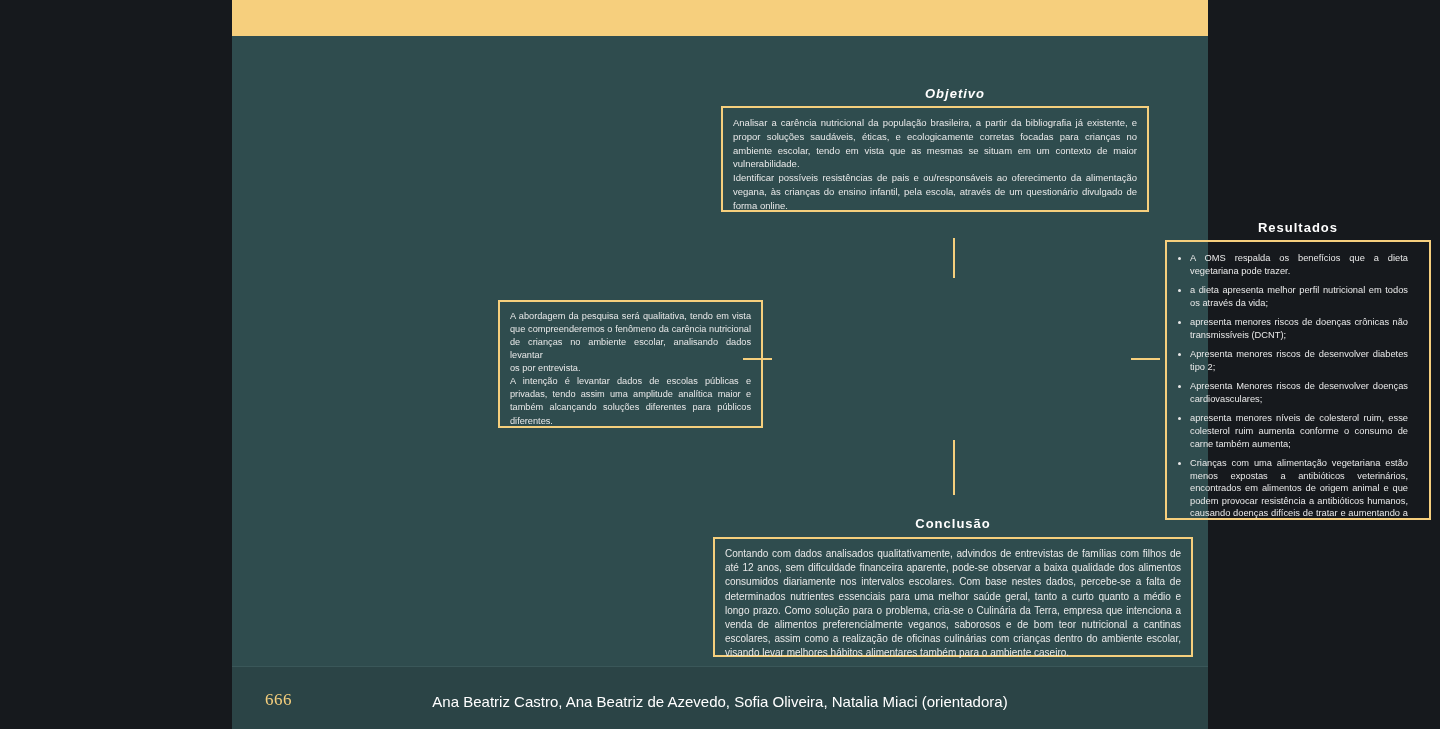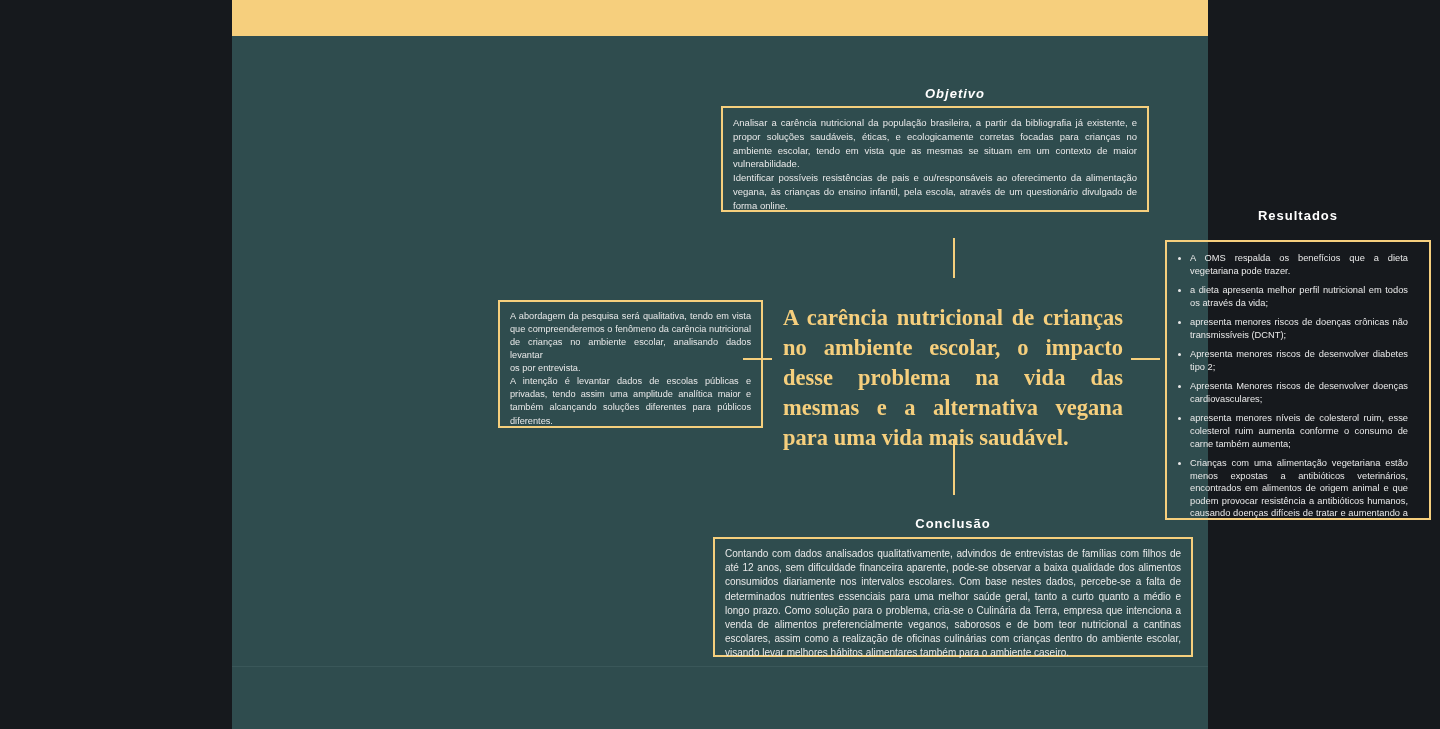--- a/index.html
+++ b/index.html
@@ -94,21 +94,21 @@
   }
   .box p {
     margin: 0;
   }
 
   #objetivo-title { left: 489px; top: 86px; width: 468px; font-style: italic; }
   #objetivo-box {
     left: 489px; top: 106px; width: 428px; height: 106px;
   }
 
-  #resultados-title { left: 933px; top: 208px; width: 266px; }
+  #resultados-title { left: 933px; top: 220px; width: 266px; }
   #resultados-box {
     left: 933px; top: 240px; width: 266px; height: 280px;
     padding: 10px 21px 8px 10px;
     overflow: hidden;
   }
   #resultados-box ul {
     margin: 0;
     padding-left: 13px;
     list-style: disc;
   }
@@ -179,29 +179,32 @@
         <li>Apresenta Menores riscos de desenvolver doenças cardiovasculares;</li>
         <li>apresenta menores níveis de colesterol ruim, esse colesterol ruim aumenta conforme o consumo de carne também aumenta;</li>
         <li>Crianças com uma alimentação vegetariana estão menos expostas a antibióticos veterinários, encontrados em alimentos de origem animal e que podem provocar resistência a antibióticos humanos, causando doenças difíceis de tratar e aumentando a morbilidade e mortalidade;</li>
       </ul>
     </div>
 
     <div class="box" id="metodologia-box">
       <p>  A abordagem da pesquisa será qualitativa, tendo em vista que compreenderemos o fenômeno da carência nutricional de crianças no ambiente escolar, analisando dados levantar<br>os por entrevista.<br>  A intenção é levantar dados de escolas públicas e privadas, tendo assim uma amplitude analítica maior e também alcançando soluções diferentes para públicos diferentes.</p>
     </div>
 
-    <div class="center-title">A carência nutricional de crianças no ambiente escolar, o impacto desse problema na vida das mesmas e a alternativa vegana para uma vida mais saudável.</div>
 
     <div class="connector" id="conn-top"></div>
     <div class="connector" id="conn-bottom"></div>
     <div class="connector" id="conn-left"></div>
     <div class="connector" id="conn-right"></div>
 
     <div class="section-title" id="conclusao-title">Conclusão</div>
 
     <div class="box" id="conclusao-box">
       <p>  Contando com dados analisados qualitativamente, advindos de entrevistas de famílias com filhos de até 12 anos, sem dificuldade financeira aparente, pode-se observar a baixa qualidade dos alimentos consumidos diariamente nos intervalos escolares. Com base nestes dados, percebe-se a falta de determinados nutrientes essenciais para uma melhor saúde geral, tanto a curto quanto a médio e longo prazo. Como solução para o problema, cria-se o Culinária da Terra, empresa que intenciona a venda de alimentos preferencialmente veganos, saborosos e de bom teor nutricional a cantinas escolares, assim como a realização de oficinas culinárias com crianças dentro do ambiente escolar, visando levar melhores hábitos alimentares também para o ambiente caseiro.</p>
     </div>
 
     <div class="footer-sep"></div>
+    <div class="footer">
+      <span class="footer-number">666</span>
+      <span class="footer-authors">Ana Beatriz Castro, Ana Beatriz de Azevedo, Sofia Oliveira, Natalia Miaci (orientadora)</span>
+    </div>
 
   </div>
 </div>
 
 </body></html>

